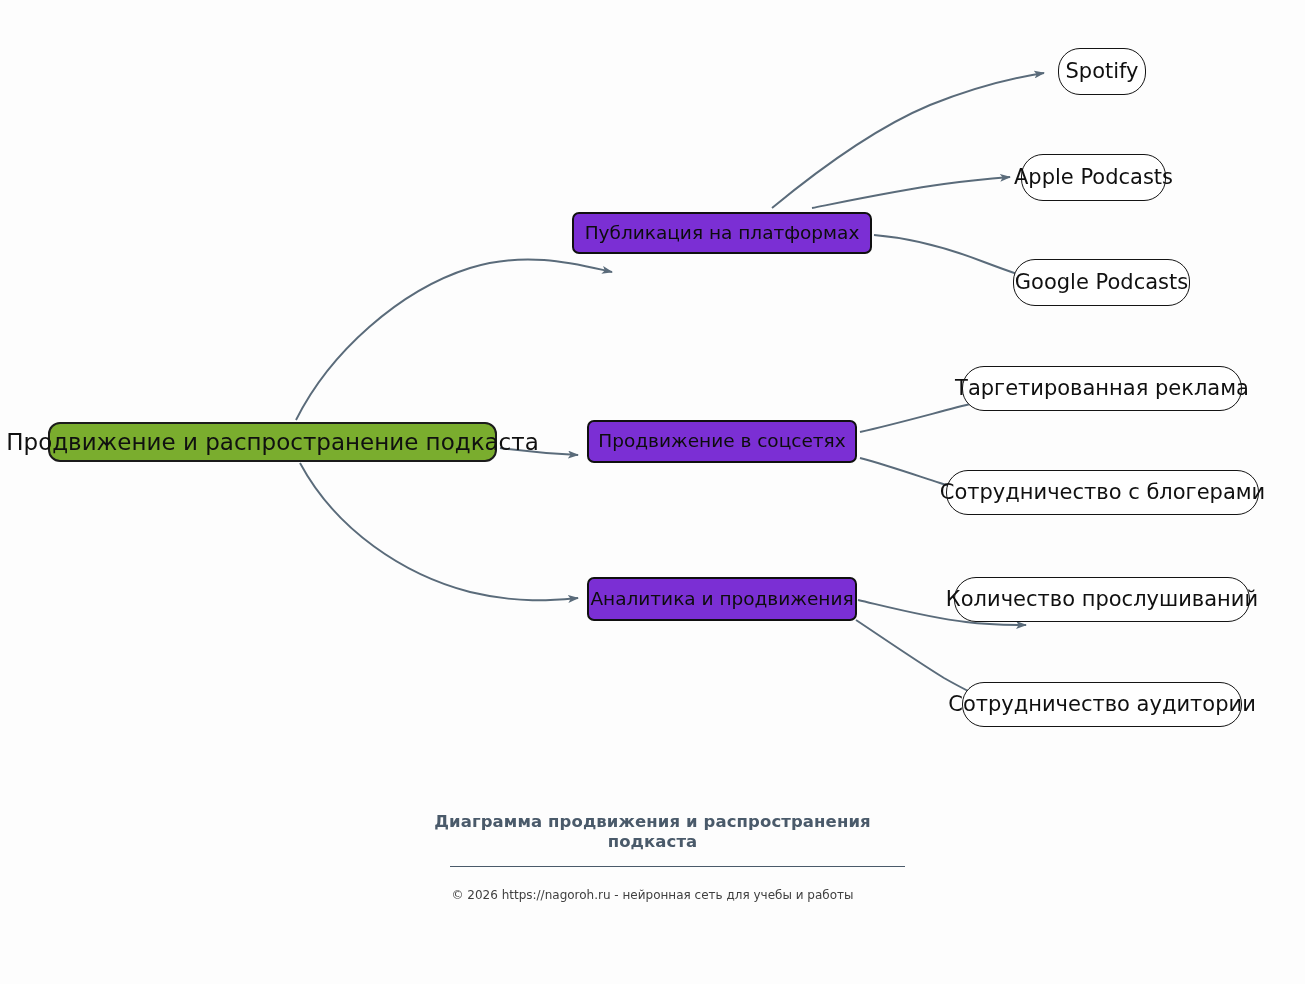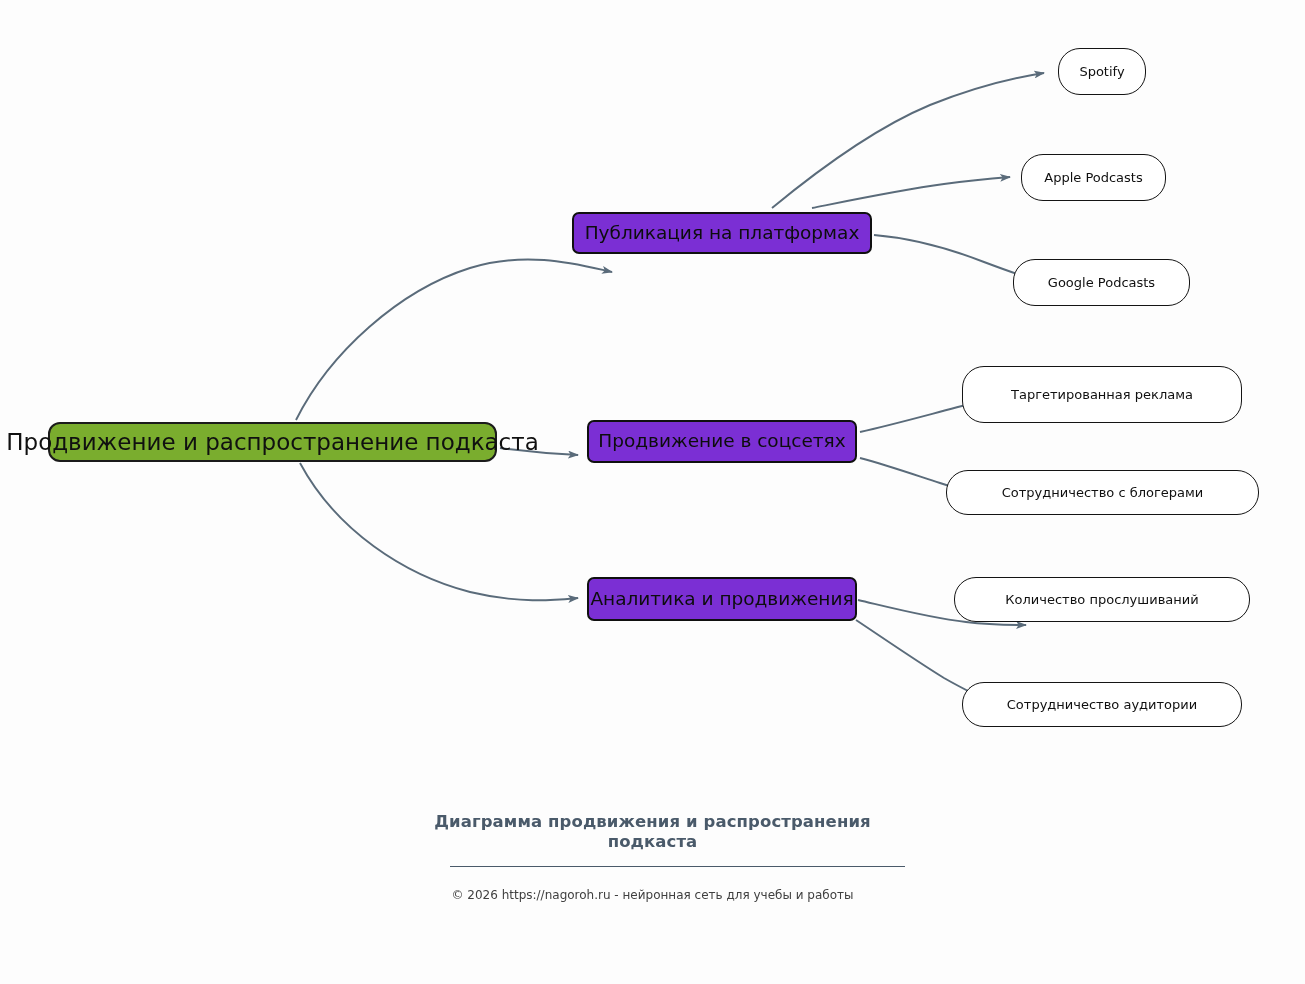--- a/index.html
+++ b/index.html
@@ -52,21 +52,21 @@
     border: 2px solid #101010;
     border-radius: 7px;
     color: #0d0d0d;
     font-size: 18.5px;
   }
   .node-leaf {
     background: #ffffff;
     border: 1.6px solid #141414;
     border-radius: 22px;
     color: #101010;
-    font-size: 13px;
+    font-size: 21px;
   }
   .footer {
     position: absolute;
     left: 0;
     width: 1305px;
     text-align: center;
   }
   .footer-title {
     top: 812px;
     font-size: 16.5px;
@@ -139,21 +139,21 @@
   </div>
 
   <div class="node node-leaf" style="left:1021px; top:154px; width:145px; height:47px;">
     <span>Apple Podcasts</span>
   </div>
 
   <div class="node node-leaf" style="left:1013px; top:259px; width:177px; height:47px;">
     <span>Google Podcasts</span>
   </div>
 
-  <div class="node node-leaf" style="left:962px; top:366px; width:280px; height:57px;">
+  <div class="node node-leaf" style="left:962px; top:366px; width:280px; height:45px;">
     <span>Таргетированная реклама</span>
   </div>
 
   <div class="node node-leaf" style="left:946px; top:470px; width:313px; height:45px;">
     <span>Сотрудничество с блогерами</span>
   </div>
 
   <div class="node node-leaf" style="left:954px; top:577px; width:296px; height:45px;">
     <span>Количество прослушиваний</span>
   </div>

